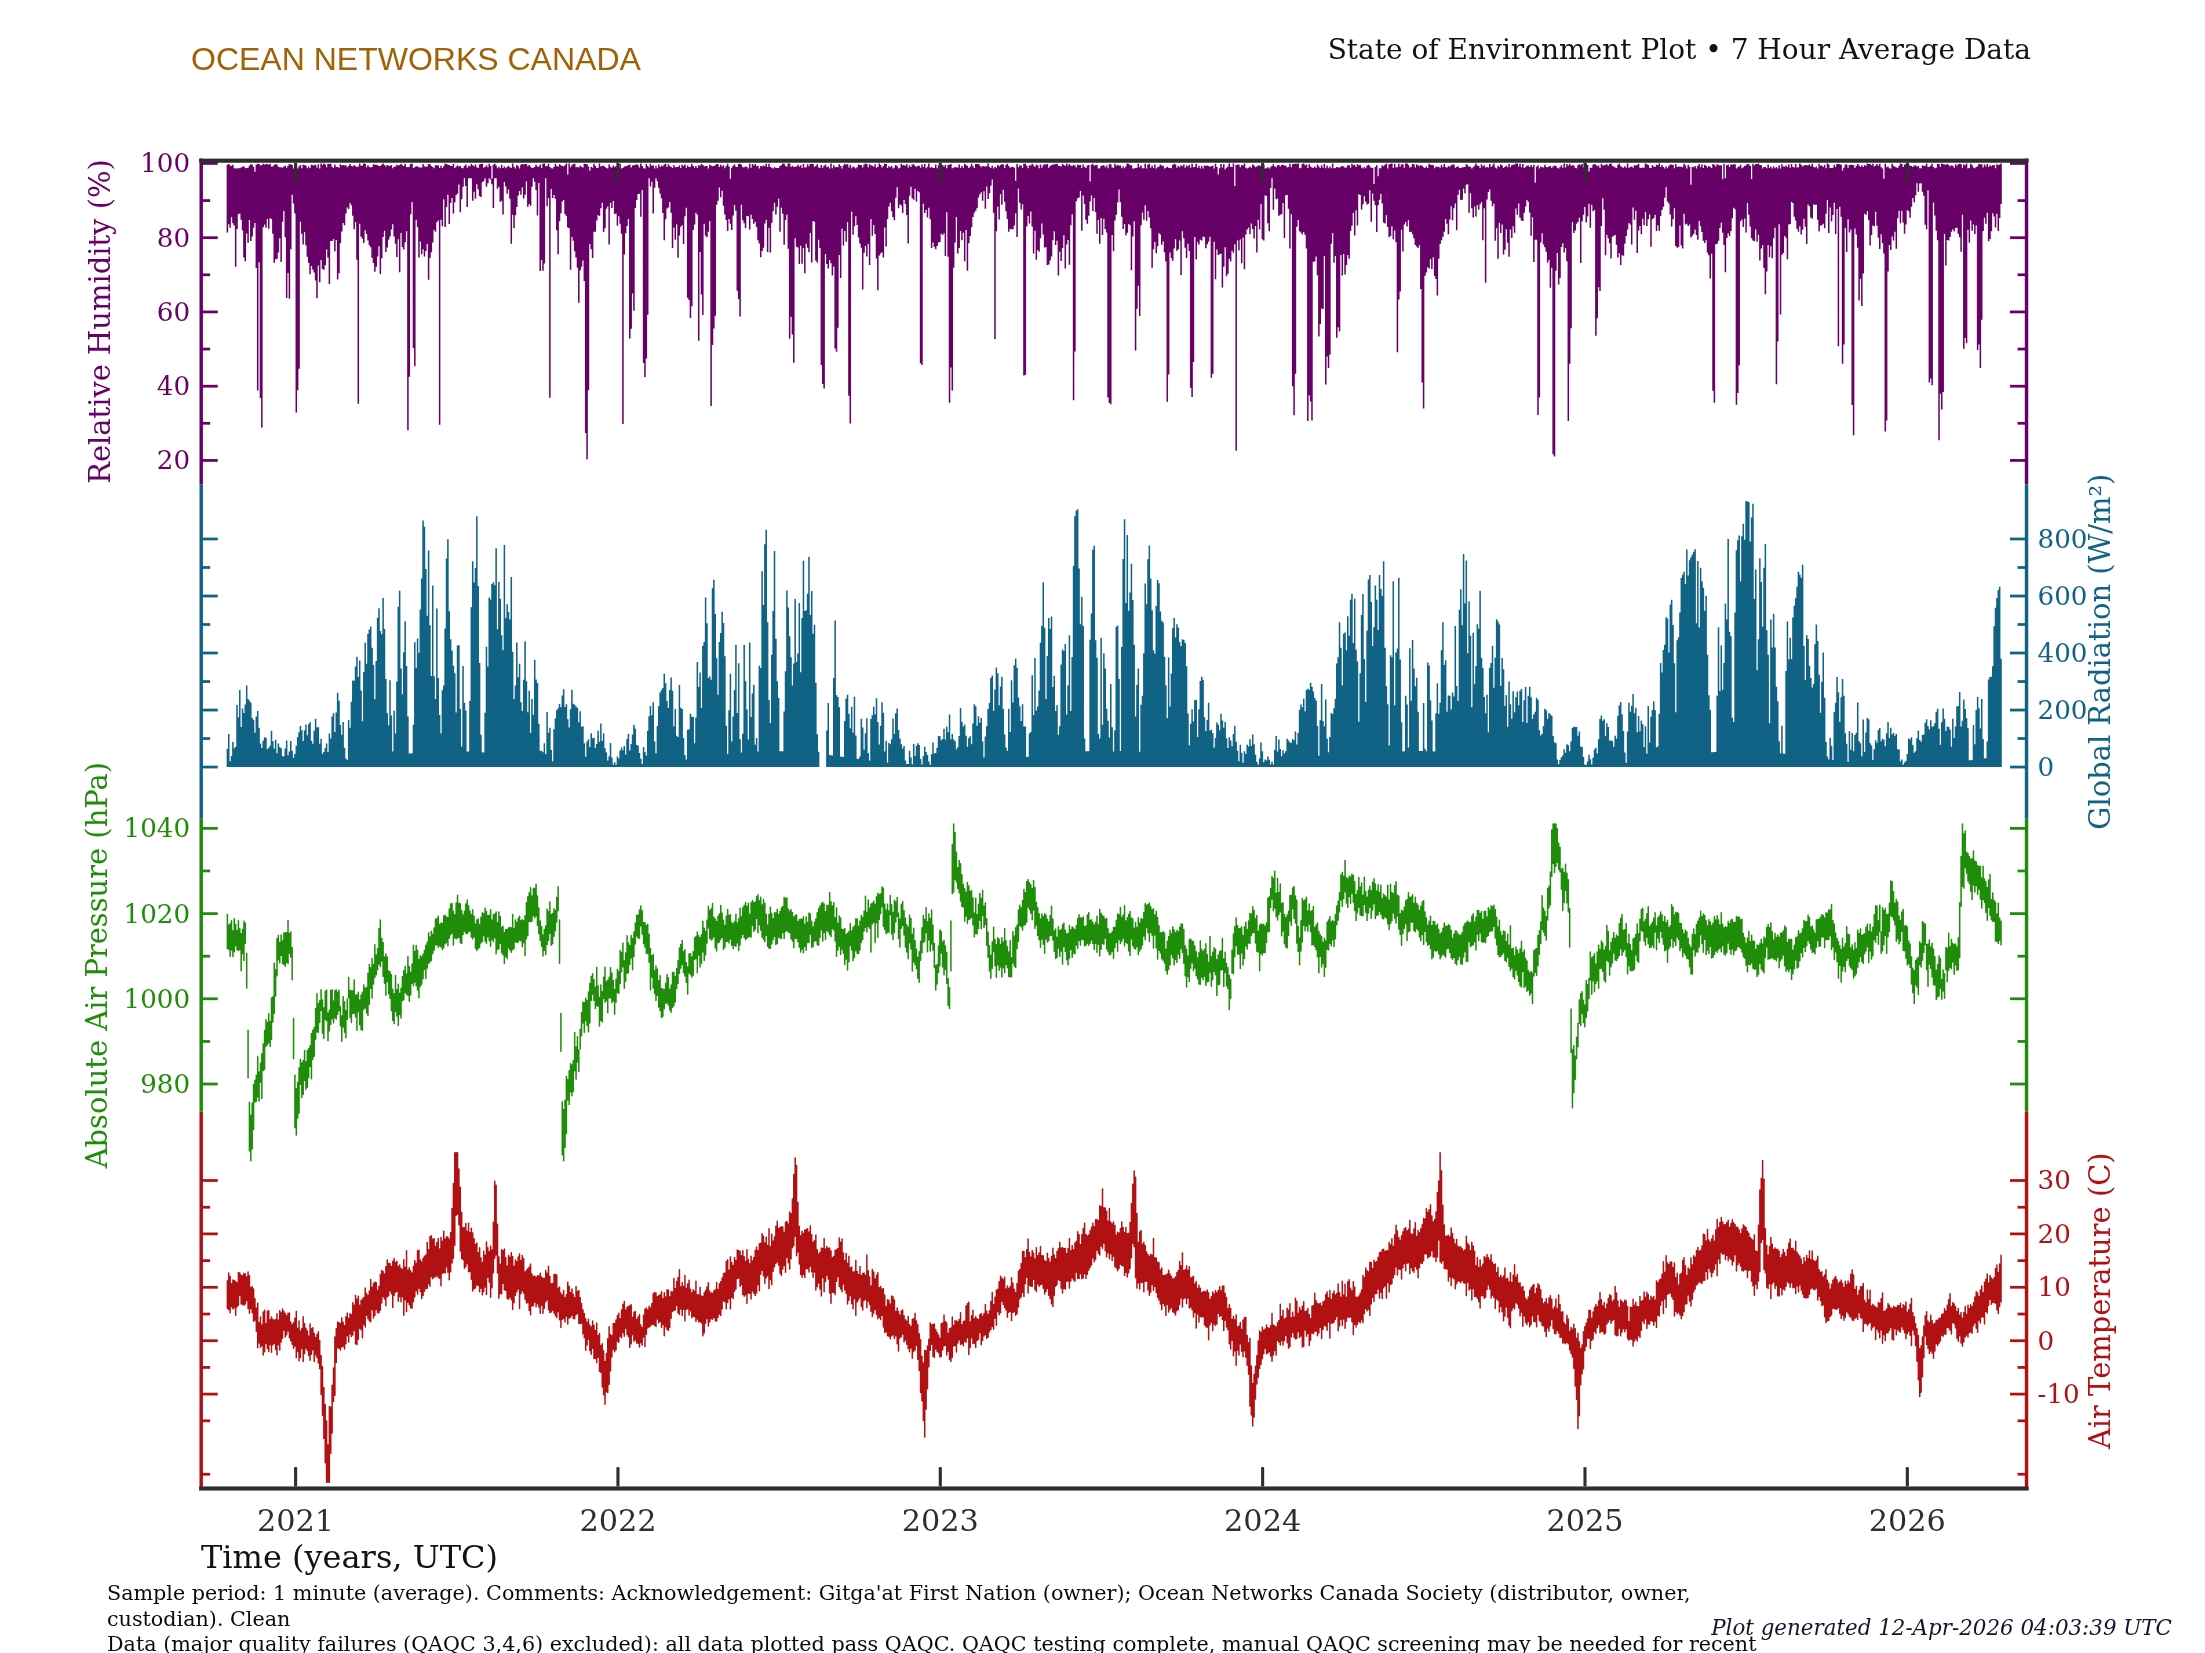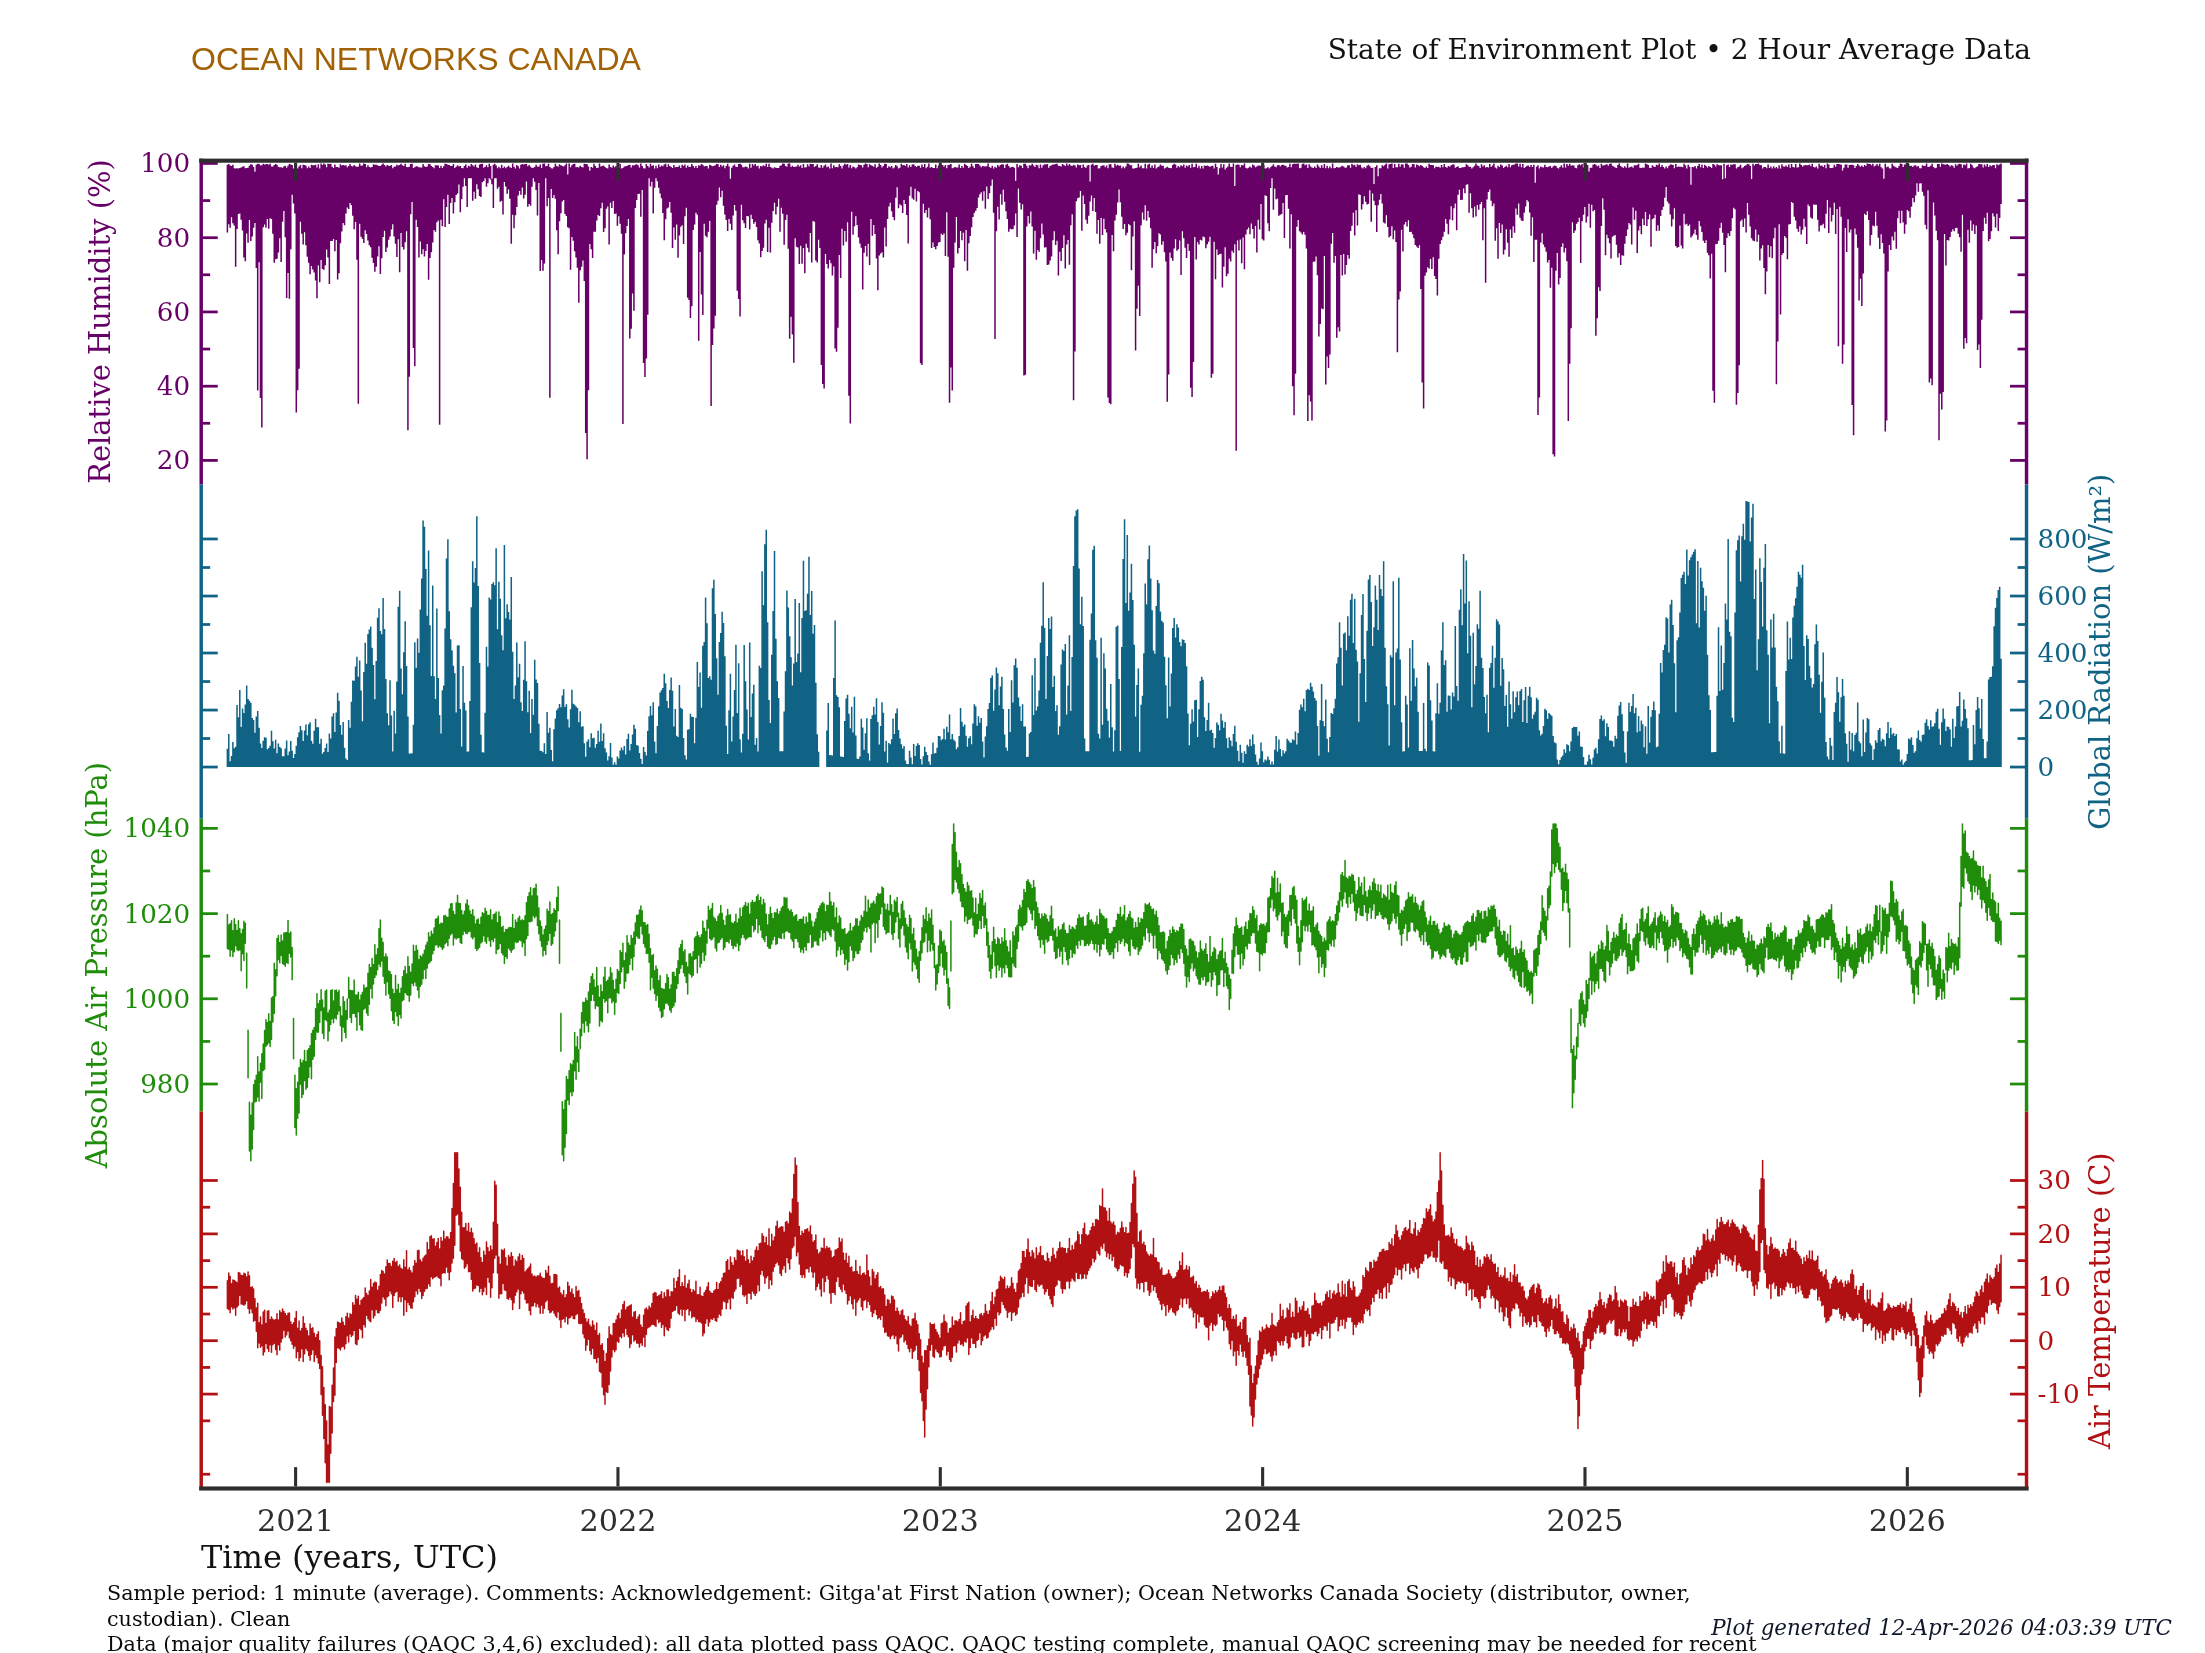--- a/index.html
+++ b/index.html
@@ -14,21 +14,21 @@
   #footer{left:107px;top:1581px;width:1654px;font-size:20.7px;color:#0a0a0a;line-height:25.5px;}
   #gen-stamp{right:33px;top:1615px;font-size:21.4px;font-style:italic;color:#0f172a;white-space:nowrap;}
   svg text{font-family:"DejaVu Serif",serif;}
 </style>
 </head>
 <body>
 
 <div id="logo" class="abs">OCEAN NETWORKS CANADA</div>
 
 <div id="title-block" class="abs">
-  <div>State of Environment Plot • 2 Hour Average Data</div>
+  <div>State of Environment Plot • 7 Hour Average Data</div>
 </div>
 
 <svg id="plot" class="abs" style="left:0;top:0" width="2205" height="1654" viewBox="0 0 3200 2400">
     <g>
       <rect x="289.5" y="230" width="5" height="473" fill="#670067"></rect>
       <rect x="2938.5" y="230" width="5" height="473" fill="#670067"></rect>
       <line x1="292" y1="237.0" x2="316" y2="237.0" stroke="#670067" stroke-width="4"></line>
       <line x1="2917" y1="237.0" x2="2941" y2="237.0" stroke="#670067" stroke-width="4"></line>
       <line x1="292" y1="344.8" x2="316" y2="344.8" stroke="#670067" stroke-width="4"></line>
       <line x1="2917" y1="344.8" x2="2941" y2="344.8" stroke="#670067" stroke-width="4"></line>

